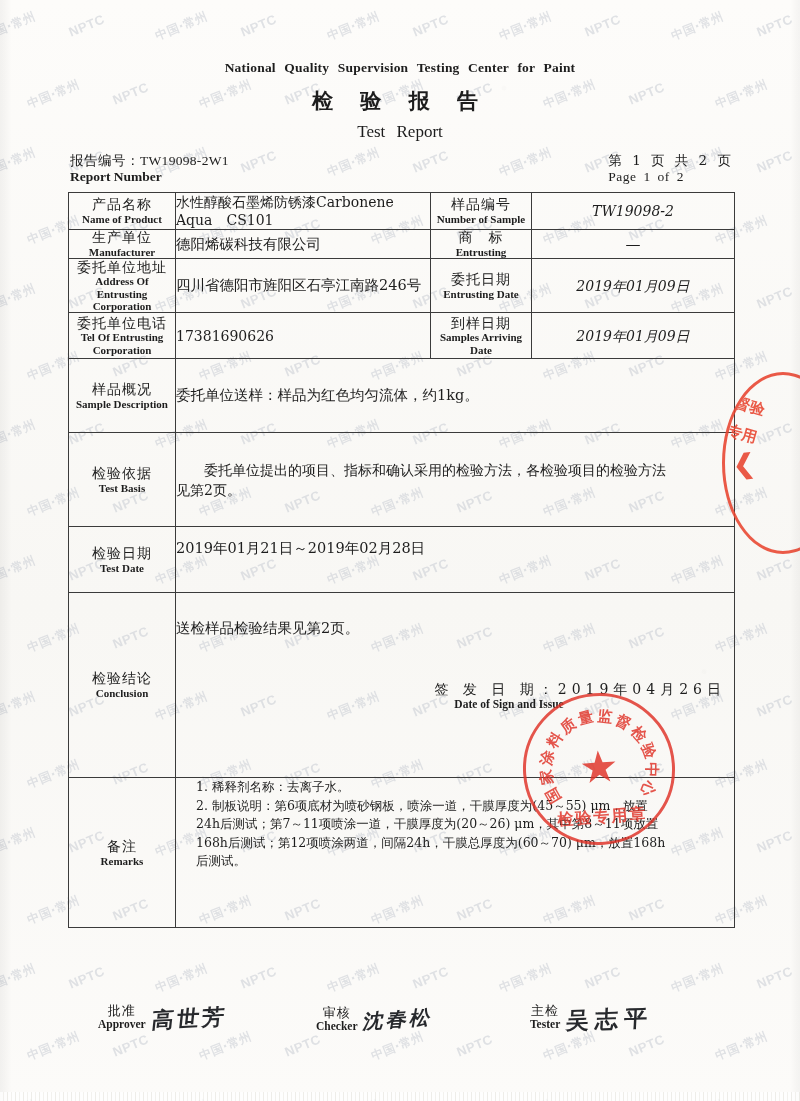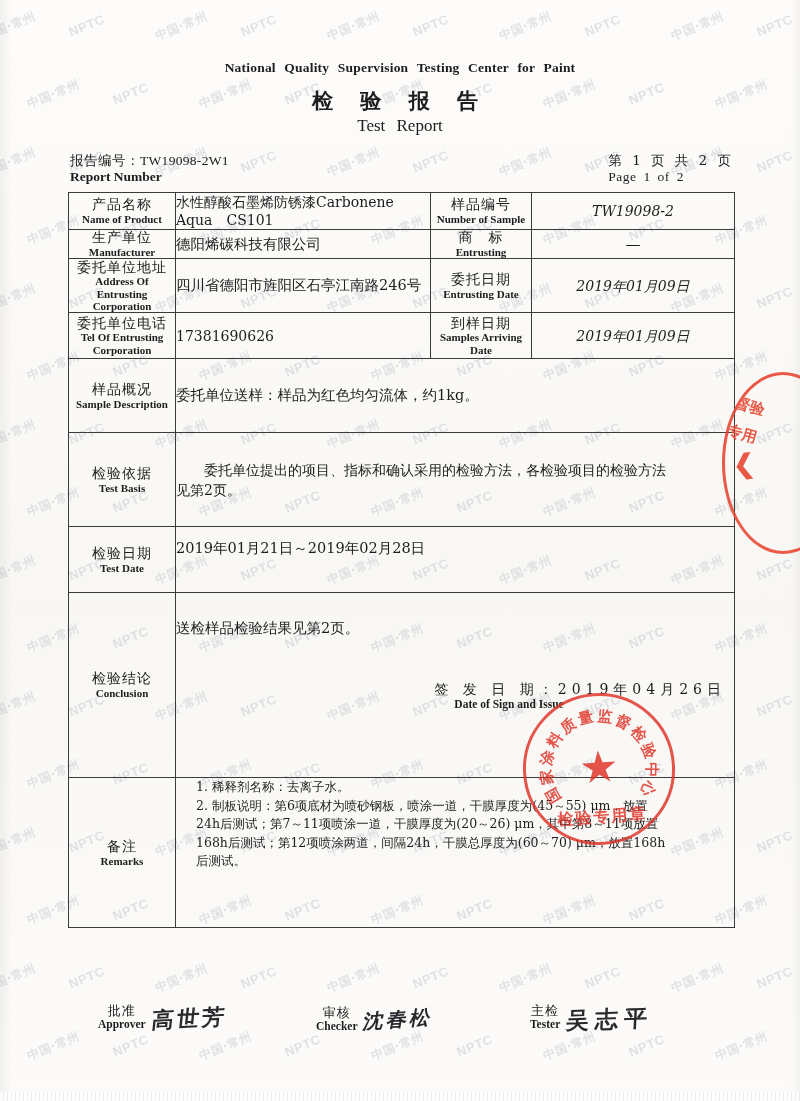--- a/index.html
+++ b/index.html
@@ -67,21 +67,21 @@
     font-size: 21px;
     letter-spacing: 10px;
     font-weight: bold;
     font-family: "DejaVu Serif", serif;
     margin-top: 11px;
   }
   .title-en {
     font-size: 17px;
     font-family: "Liberation Serif", serif;
     word-spacing: 7px;
-    margin-top: 1px;
+    margin-top: 7px;
   }
 
   
   .meta-row {
     position: absolute;
     top: 152px;
     left: 70px;
     right: 66px;
     display: flex;
     justify-content: space-between;

